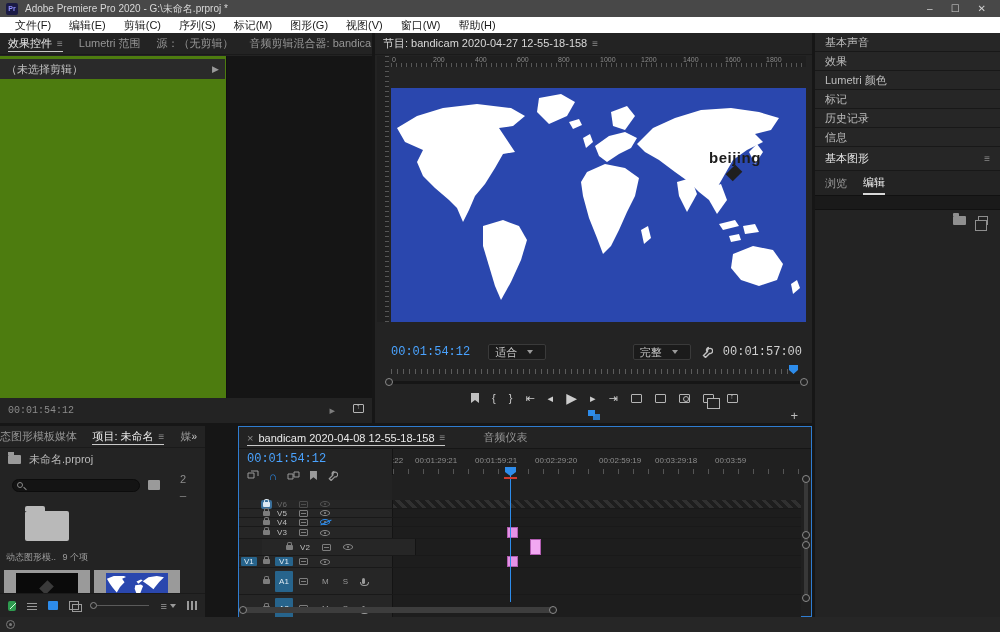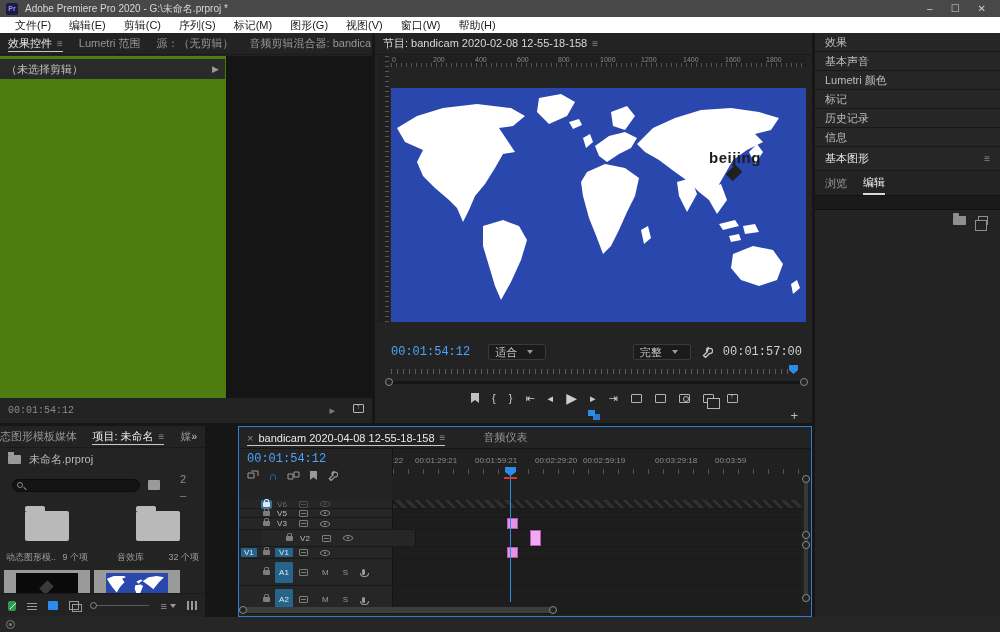--- a/index.html
+++ b/index.html
@@ -221,21 +221,21 @@
     <span class="ficons">
       <span>▸</span>
       <span class="mini exp"></span>
     </span>
   </div>
 </div>
 
 <div class="panel" id="pm">
   <div class="tabbar">
     <span class="tab active" style="color:#d9d9d9;">
-        <span>节目: bandicam 2020-02-08 12-55-18-158</span>
+        <span>节目: bandicam 2020-04-27 12-55-18-158</span>
         <span class="hamb">≡</span>
       </span>
   </div>
   <div class="pm-rulerH">
     <span class="n" style="left:1px">0</span>
     <span class="n" style="left:42px">200</span>
     <span class="n" style="left:84px">400</span>
     <span class="n" style="left:126px">600</span>
     <span class="n" style="left:167px">800</span>
     <span class="n" style="left:209px">1000</span>
@@ -319,24 +319,24 @@
           <i></i>
           <i></i>
         </span>
       <span class="plus">+</span>
     </div>
   </div>
 </div>
 
 <div class="panel" id="rp">
   <div class="rp-row">
+      <span>基本声音</span>
+    </div>
+  <div class="rp-row">
       <span>效果</span>
-    </div>
-  <div class="rp-row">
-      <span>基本声音</span>
     </div>
   <div class="rp-row">
       <span>Lumetri 颜色</span>
     </div>
   <div class="rp-row">
       <span>标记</span>
     </div>
   <div class="rp-row">
       <span>历史记录</span>
     </div>
@@ -380,27 +380,20 @@
       </span>
     <span class="findbin"></span>
     <span class="cnt">2 _</span>
   </div>
   <div class="pj-grid">
     <div class="tile">
       <div class="fico"></div>
       <div class="lbl">
           <span>动态图形模..</span>
           <span>9 个项</span>
-        </div>
-    </div>
-    <div class="tile">
-      <div class="fico"></div>
-      <div class="lbl">
-          <span>音效库</span>
-          <span>32 个项</span>
         </div>
     </div>
   </div>
   <div class="pj-thumbs">
     <div class="thumb">
         <div class="inner black">
           <span class="pyr"></span>
         </div>
       </div>
     <div class="thumb">
@@ -500,21 +493,21 @@
           <path d="M2.5 9.5 L6.5 5.5 A2.6 2.6 0 1 1 8.5 7.5 L4.5 11.5 Z M8 1.5 A2.6 2.6 0 0 0 6.2 5.8" fill="none" stroke="#9a9a9a" stroke-width="1.3"></path>
         </svg>
     </div>
   </div>
 
   <div class="tl-ruler">
     <span class="rl" style="left:-12px">:59:22</span>
     <span class="rl" style="left:22px">00:01:29:21</span>
     <span class="rl" style="left:82px">00:01:59:21</span>
     <span class="rl" style="left:142px">00:02:29:20</span>
-    <span class="rl" style="left:190px">00:02:59:19</span>
+    <span class="rl" style="left:206px">00:02:59:19</span>
     <span class="rl" style="left:262px">00:03:29:18</span>
     <span class="rl" style="left:322px">00:03:59</span>
     <span class="tk"></span>
   </div>
 
   <div class="tl-tracks">
 
     <div class="trow h9">
       <div class="thead">
         <span class="lockon">
@@ -530,20 +523,29 @@
     <div class="trow h9">
       <div class="thead">
         <span class="i-lock"></span>
         <span class="tname">V5</span>
         <span class="i-patch"></span>
         <span class="i-eye"></span>
       </div>
       <div class="tlane"></div>
     </div>
 
+    <div class="trow h9">
+      <div class="thead">
+        <span class="i-lock"></span>
+        <span class="tname">V4</span>
+        <span class="i-patch"></span>
+        <span class="i-eye off"></span>
+      </div>
+      <div class="tlane"></div>
+    </div>
 
     <div class="trow h12">
       <div class="thead">
         <span class="i-lock"></span>
         <span class="tname">V3</span>
         <span class="i-patch"></span>
         <span class="i-eye"></span>
       </div>
       <div class="tlane">
           <span class="clip" style="top:0;bottom:0;"></span>

